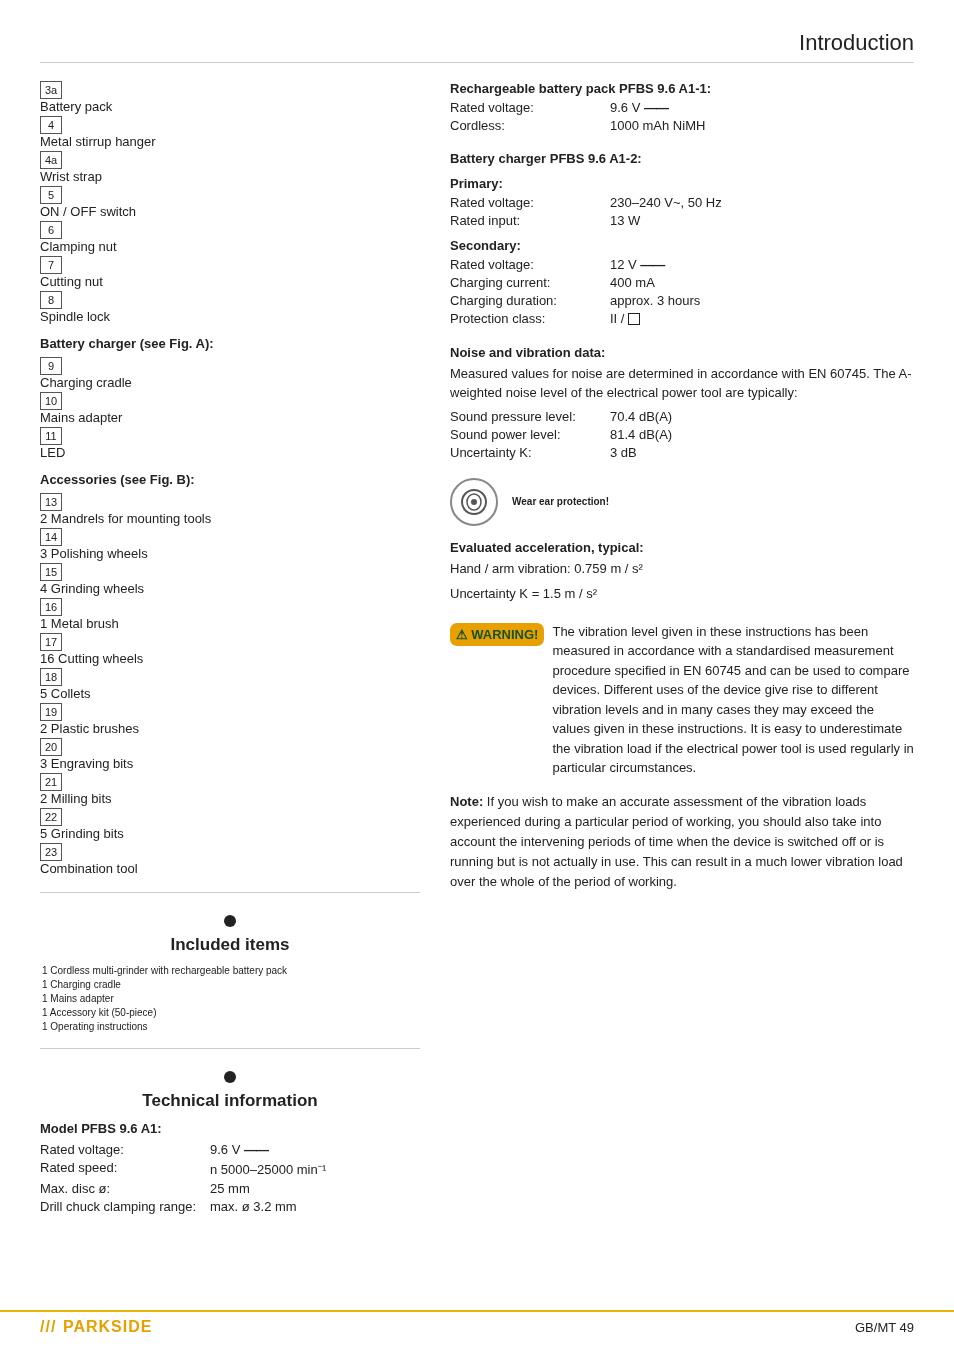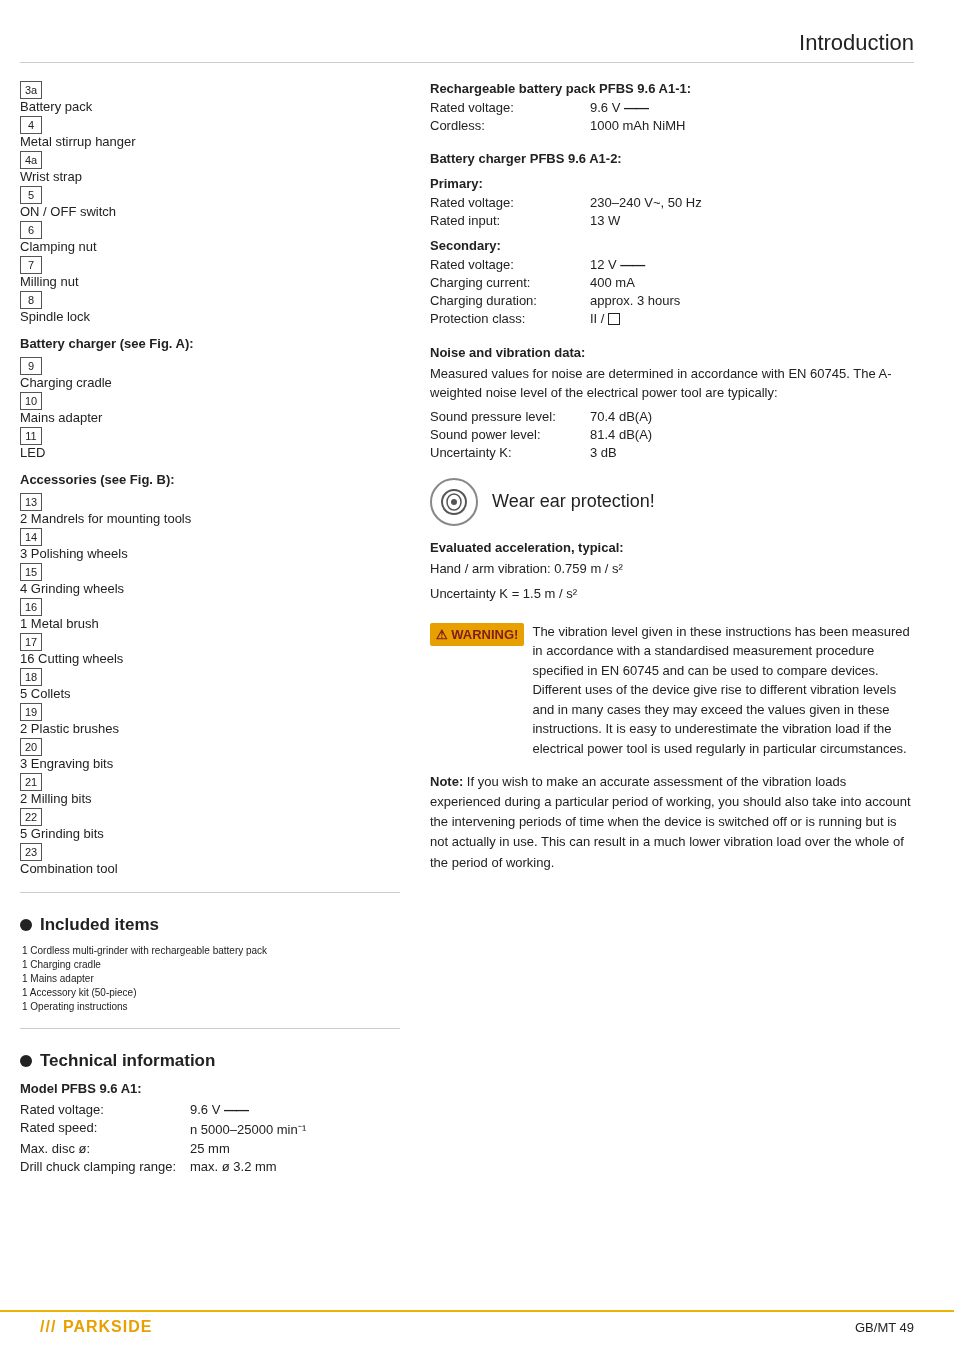--- a/index.html
+++ b/index.html
@@ -8,21 +8,21 @@
       font-size: 13px;
       background: #fff;
       color: #222;
       width: 954px;
       min-height: 1354px;
       position: relative;
     }
     .page {
       width: 954px;
       min-height: 1354px;
-      padding: 30px 40px 40px 20px;
+      padding: 30px 40px 40px 40px;
       position: relative;
     }
     .header-title {
       text-align: right;
       font-size: 22px;
       font-weight: normal;
       color: #222;
       margin-bottom: 18px;
       padding-bottom: 6px;
       border-bottom: 1px solid #ccc;
@@ -66,20 +66,21 @@
       margin-bottom: 6px;
     }
     .bullet-heading {
       font-size: 17px;
       font-weight: bold;
       margin-top: 22px;
       margin-bottom: 10px;
       display: flex;
       align-items: center;
       gap: 8px;
+      flex-direction: column;
     }
     .bullet-dot {
       width: 12px;
       height: 12px;
       background: #222;
       border-radius: 50%;
       display: inline-block;
       flex-shrink: 0;
     }
     .included-list {
@@ -149,38 +150,38 @@
       height: 48px;
       border-radius: 50%;
       border: 2px solid #888;
       display: flex;
       align-items: center;
       justify-content: center;
       font-size: 22px;
       flex-shrink: 0;
     }
     .ear-label {
-      font-weight: normal;
-      font-size: 18px;
+      font-weight: bold;
+      font-size: 10px;
     }
     .warning-box {
       display: flex;
       align-items: flex-start;
       gap: 8px;
       margin: 14px 0;
       font-size: 13px;
       line-height: 1.5;
     }
     .warning-triangle {
       background: #e8a000;
-      color: #7f1d1d;
+      color: #14532d;
       font-weight: bold;
       font-size: 13px;
       padding: 2px 6px;
-      border-radius: 2px;
+      border-radius: 7px;
       flex-shrink: 0;
       margin-top: 1px;
     }
     .note-text {
       font-size: 13px;
       line-height: 1.55;
       margin-top: 12px;
     }
     .footer-bar {
       position: absolute;
@@ -241,21 +242,21 @@
           <div class="item-row">
             <span class="item-num">5</span>
             <span>ON / OFF switch</span>
           </div>
           <div class="item-row">
             <span class="item-num">6</span>
             <span>Clamping nut</span>
           </div>
           <div class="item-row">
             <span class="item-num">7</span>
-            <span>Milling nut</span>
+            <span>Cutting nut</span>
           </div>
           <div class="item-row">
             <span class="item-num">8</span>
             <span>Spindle lock</span>
           </div>
         </div>
 
       <div class="section-heading">Battery charger (see Fig. A):</div>
       <div class="item-list">
           <div class="item-row">

